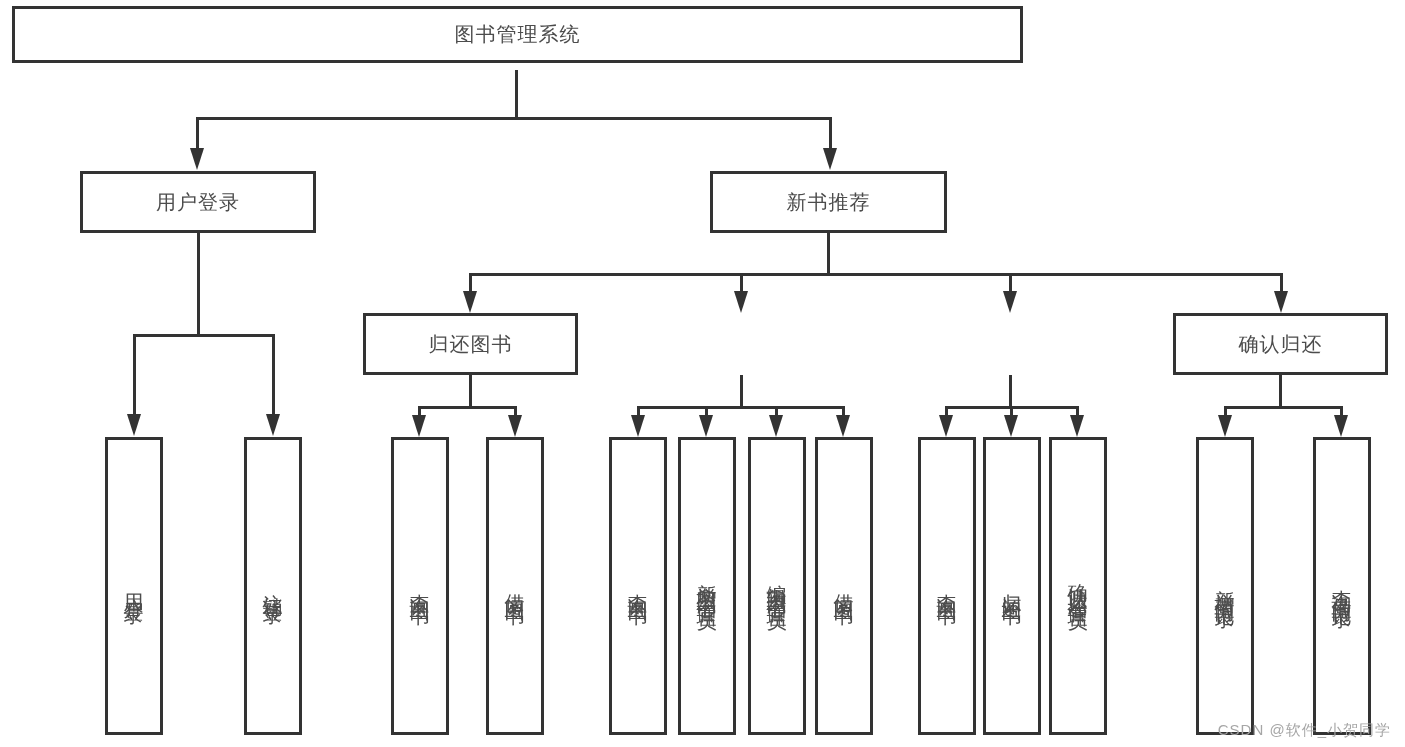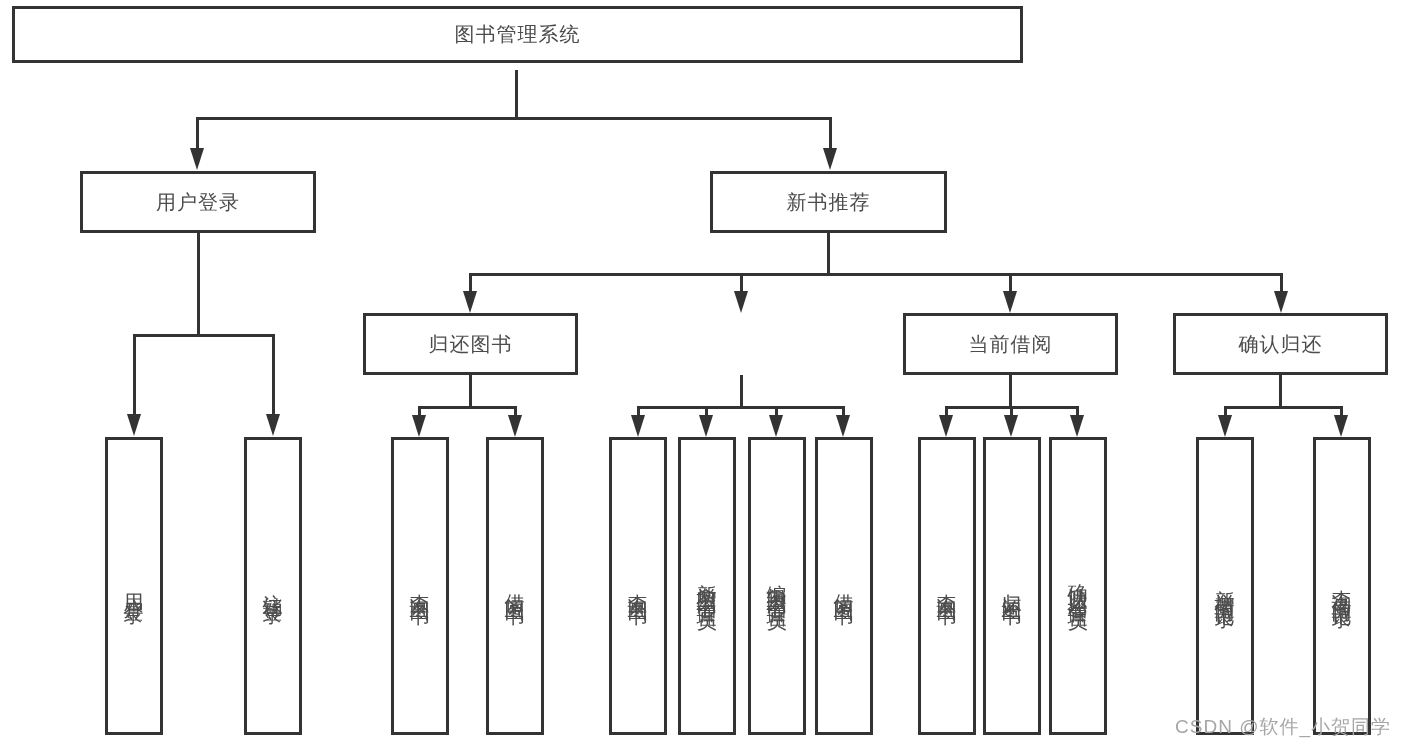--- a/index.html
+++ b/index.html
@@ -46,21 +46,21 @@
   .vline{position:absolute;width:3px;background:var(--line);}
   .ahead{
     position:absolute;width:0;height:0;
     border-left:7px solid transparent;
     border-right:7px solid transparent;
     border-top:22px solid var(--line);
   }
   .watermark{
     position:absolute;
     right:14px;bottom:7px;
-    font-size:19px;
+    font-size:15px;
     color:var(--watermark);
     letter-spacing:1px;
     white-space:nowrap;
   }
 </style>
 </head>
 <body>
 
 <div id="canvas">
 
@@ -95,23 +95,20 @@
   <div class="ahead" style="left:463px;top:291px"></div>
   <div class="vline" style="left:740px;top:273px;height:22px"></div>
   <div class="ahead" style="left:734px;top:291px"></div>
   <div class="vline" style="left:1009px;top:273px;height:22px"></div>
   <div class="ahead" style="left:1003px;top:291px"></div>
   <div class="vline" style="left:1280px;top:273px;height:22px"></div>
   <div class="ahead" style="left:1274px;top:291px"></div>
 
   <div class="box" style="left:363px;top:313px;width:215px;height:62px">
     <span>归还图书</span>
-  </div>
-  <div class="box" style="left:903px;top:313px;width:215px;height:62px">
-    <span>当前借阅</span>
   </div>
   <div class="box" style="left:1173px;top:313px;width:215px;height:62px">
     <span>确认归还</span>
   </div>
 
   <div class="vline" style="left:469px;top:375px;height:33px"></div>
   <div class="hline" style="left:418px;top:406px;width:99px"></div>
   <div class="vline" style="left:418px;top:406px;height:11px"></div>
   <div class="ahead" style="left:412px;top:415px"></div>
   <div class="vline" style="left:514px;top:406px;height:11px"></div>

